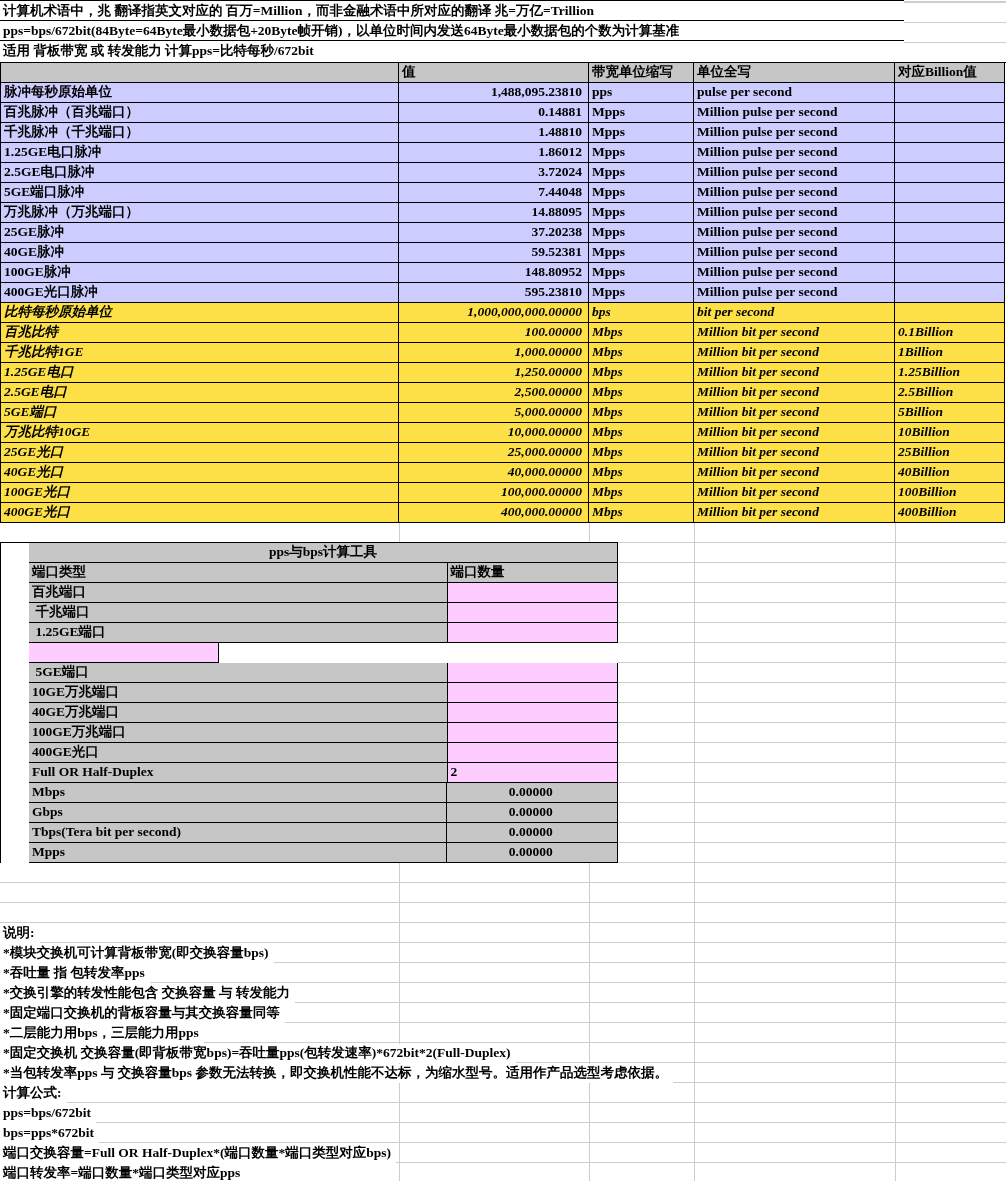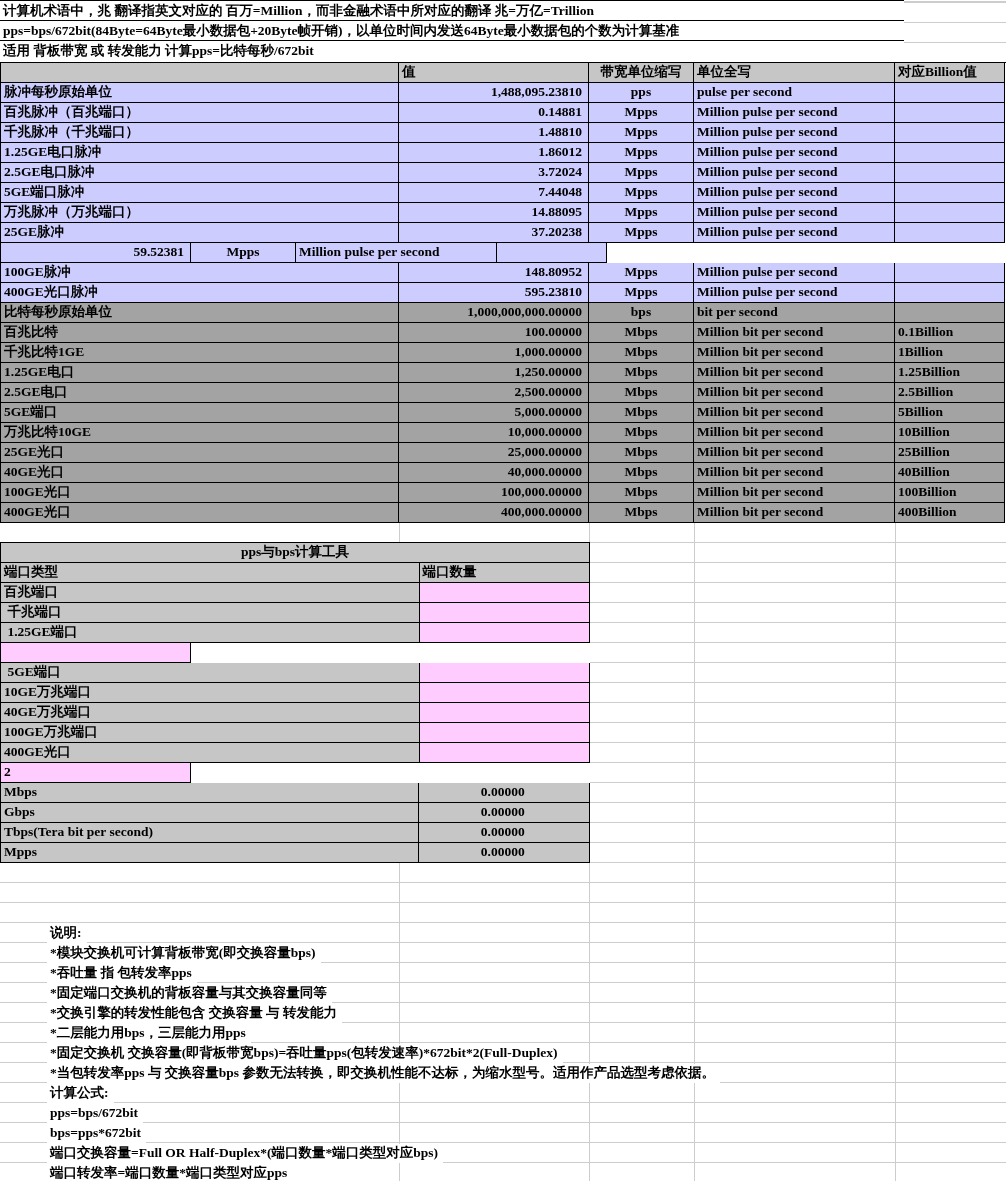--- a/index.html
+++ b/index.html
@@ -27,36 +27,36 @@
   .toprow:last-of-type{border-bottom:none;}
   
   .row{display:flex;height:20px;}
   .cell{box-sizing:border-box;height:20px;border-right:1px solid #000;border-bottom:1px solid #000;
         padding:0 3px;line-height:18px;overflow:hidden;white-space:pre;font-size:13.5px;}
   .hdr{background:#C6C6C6;}
   
   .unit-table{position:absolute;top:62px;left:0;width:1005px;border-top:1px solid #000;border-left:1px solid #000;box-sizing:content-box;background:#fff;}
   .c-label{width:398px;}
   .c-value{width:190px;text-align:right;padding-right:6px;}
-  .c-unit{width:105px;text-align:center;}
+  .c-unit{width:105px;}
   .c-full{width:201px;}
   .c-billion{width:110px;}
   .lavender .cell{background:#CCCCFF;}
-  .pink .cell{background:#a3a3a3;}
-  
-  .calc-table{position:absolute;top:542px;left:0;width:589px;border-top:1px solid #000;border-left:1px solid #000;box-sizing:content-box;background:#fff;}
+  .pink .cell{background:#fde047;font-style:italic;}
+  
+  .calc-table{position:absolute;top:542px;left:0;width:589px;border-top:1px solid #000;border-left:1px solid #000;box-sizing:content-box;background:#fff;padding-left:28px;}
   .calc-title{height:20px;box-sizing:border-box;border-right:1px solid #000;border-bottom:1px solid #000;background:#C6C6C6;text-align:center;line-height:18px;font-size:13.5px;}
   .t-label{width:468px;background:#C6C6C6;}
   .t-value{width:190px;}
   .hdr2{background:#C6C6C6;}
   .input .t-value{background:#FFCCFF;}
   .result .t-value{background:#C6C6C6;text-align:center;padding-right:6px;}
   
   .notes{position:absolute;top:922px;left:0;width:1006px;}
-  .note-line{height:20px;line-height:20px;padding-left:47px;}
+  .note-line{height:20px;line-height:20px;}
   .note-text{display:inline-block;background:#fff;padding:0 5px 0 3px;height:19px;line-height:18px;margin-top:1px;font-size:13.5px;white-space:pre;}
 </style>
 </head>
 <body>
 
 <div class="sheet">
   <div class="gridbg"></div>
 
   <div class="banner">
 
@@ -136,20 +136,21 @@
 
         <div class="row lavender">
           <div class="cell c-label">25GE脉冲</div>
           <div class="cell c-value">37.20238</div>
           <div class="cell c-unit">Mpps</div>
           <div class="cell c-full">Million pulse per second</div>
           <div class="cell c-billion"></div>
         </div>
 
         <div class="row lavender">
+          <div class="cell c-label">40GE脉冲</div>
           <div class="cell c-value">59.52381</div>
           <div class="cell c-unit">Mpps</div>
           <div class="cell c-full">Million pulse per second</div>
           <div class="cell c-billion"></div>
         </div>
 
         <div class="row lavender">
           <div class="cell c-label">100GE脉冲</div>
           <div class="cell c-value">148.80952</div>
           <div class="cell c-unit">Mpps</div>
@@ -303,20 +304,21 @@
           <div class="cell t-label">100GE万兆端口</div>
           <div class="cell t-value"></div>
         </div>
 
         <div class="row input">
           <div class="cell t-label">400GE光口</div>
           <div class="cell t-value"></div>
         </div>
 
         <div class="row input">
+          <div class="cell t-label">Full OR Half-Duplex</div>
           <div class="cell t-value">2</div>
         </div>
 
         <div class="row result">
           <div class="cell t-label">Mbps</div>
           <div class="cell t-value">0.00000</div>
         </div>
 
         <div class="row result">
           <div class="cell t-label">Gbps</div>
@@ -344,25 +346,25 @@
 
       <div class="note-line">
         <span class="note-text">*模块交换机可计算背板带宽(即交换容量bps)</span>
       </div>
 
       <div class="note-line">
         <span class="note-text">*吞吐量 指 包转发率pps</span>
       </div>
 
       <div class="note-line">
+        <span class="note-text">*交换引擎的转发性能包含 交换容量 与 转发能力</span>
+      </div>
+
+      <div class="note-line">
         <span class="note-text">*固定端口交换机的背板容量与其交换容量同等</span>
-      </div>
-
-      <div class="note-line">
-        <span class="note-text">*交换引擎的转发性能包含 交换容量 与 转发能力</span>
       </div>
 
       <div class="note-line">
         <span class="note-text">*二层能力用bps，三层能力用pps</span>
       </div>
 
       <div class="note-line">
         <span class="note-text">*固定交换机 交换容量(即背板带宽bps)=吞吐量pps(包转发速率)*672bit*2(Full-Duplex)</span>
       </div>
 

